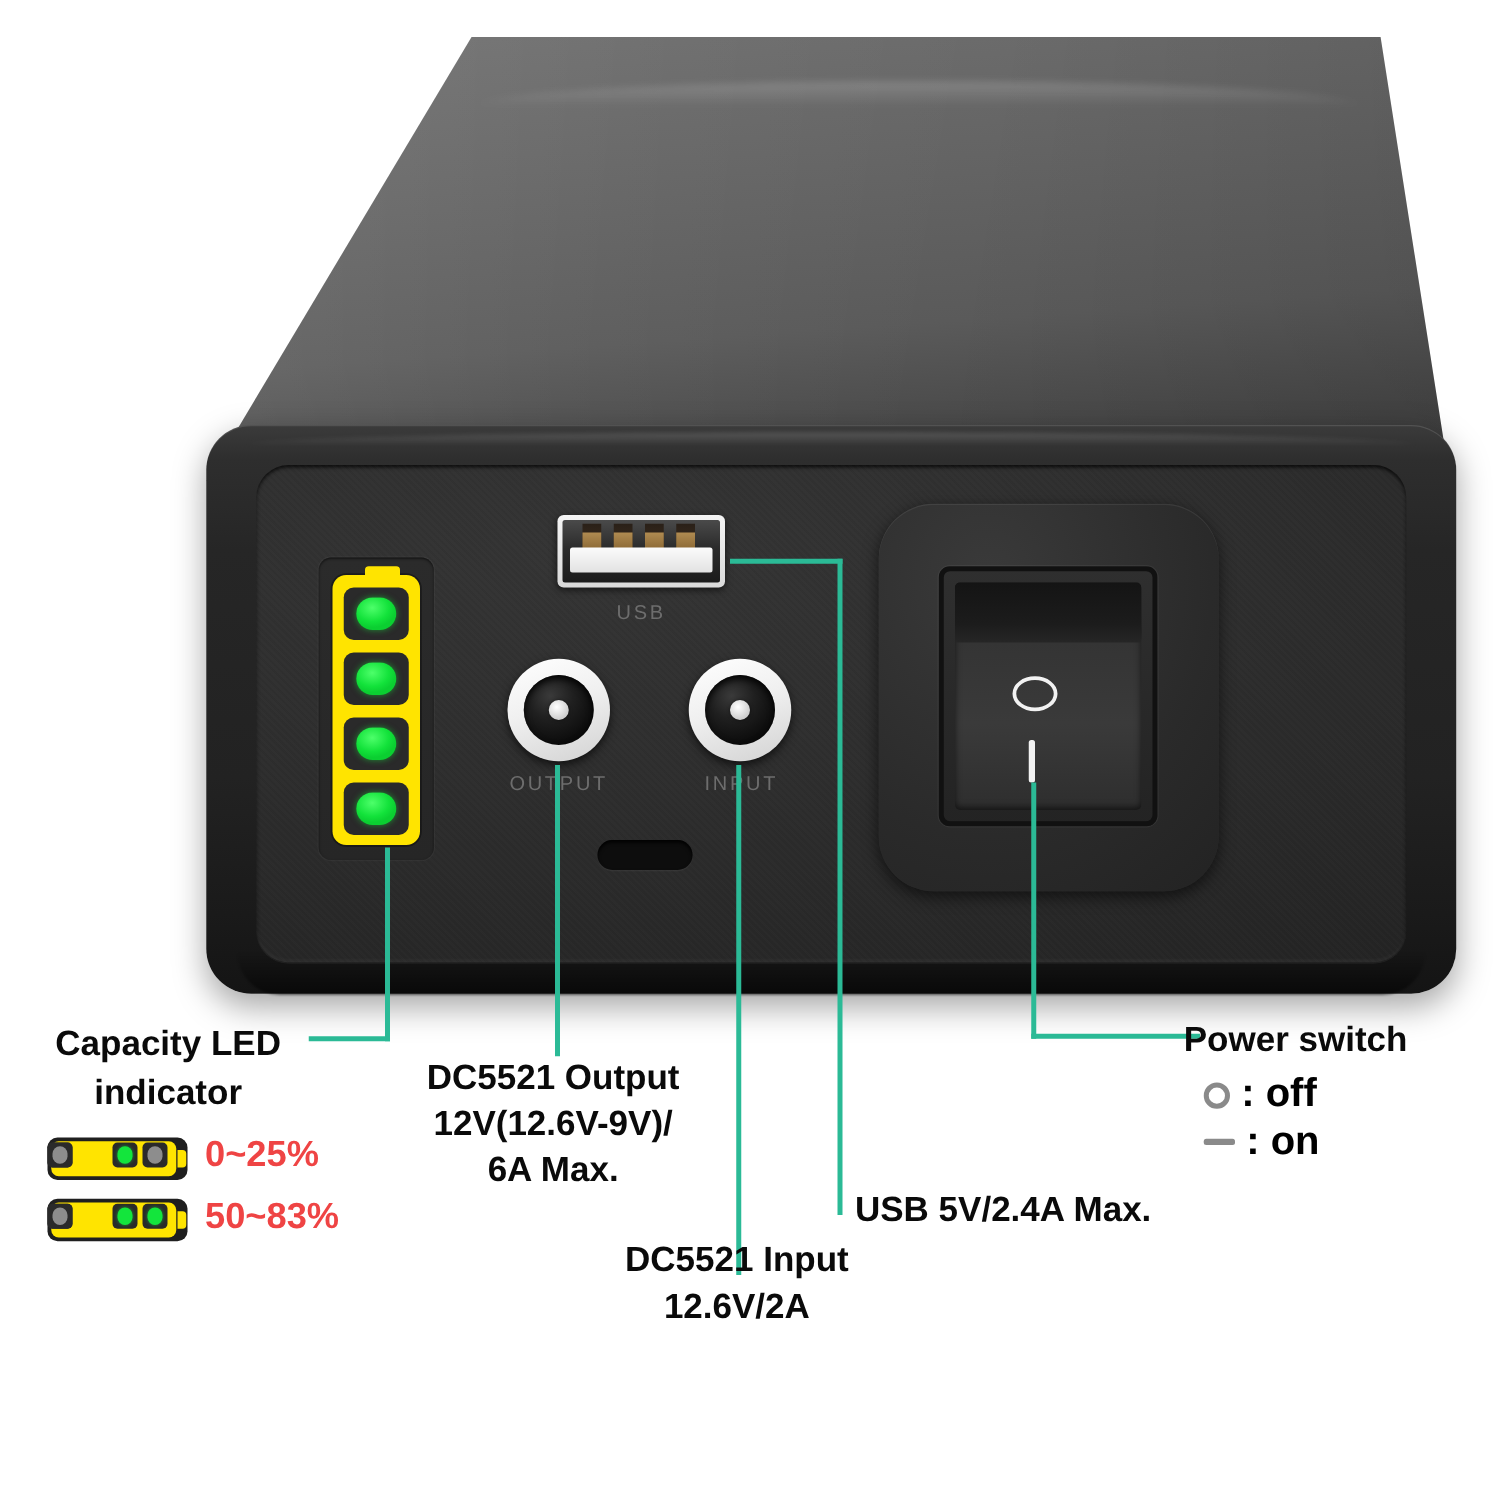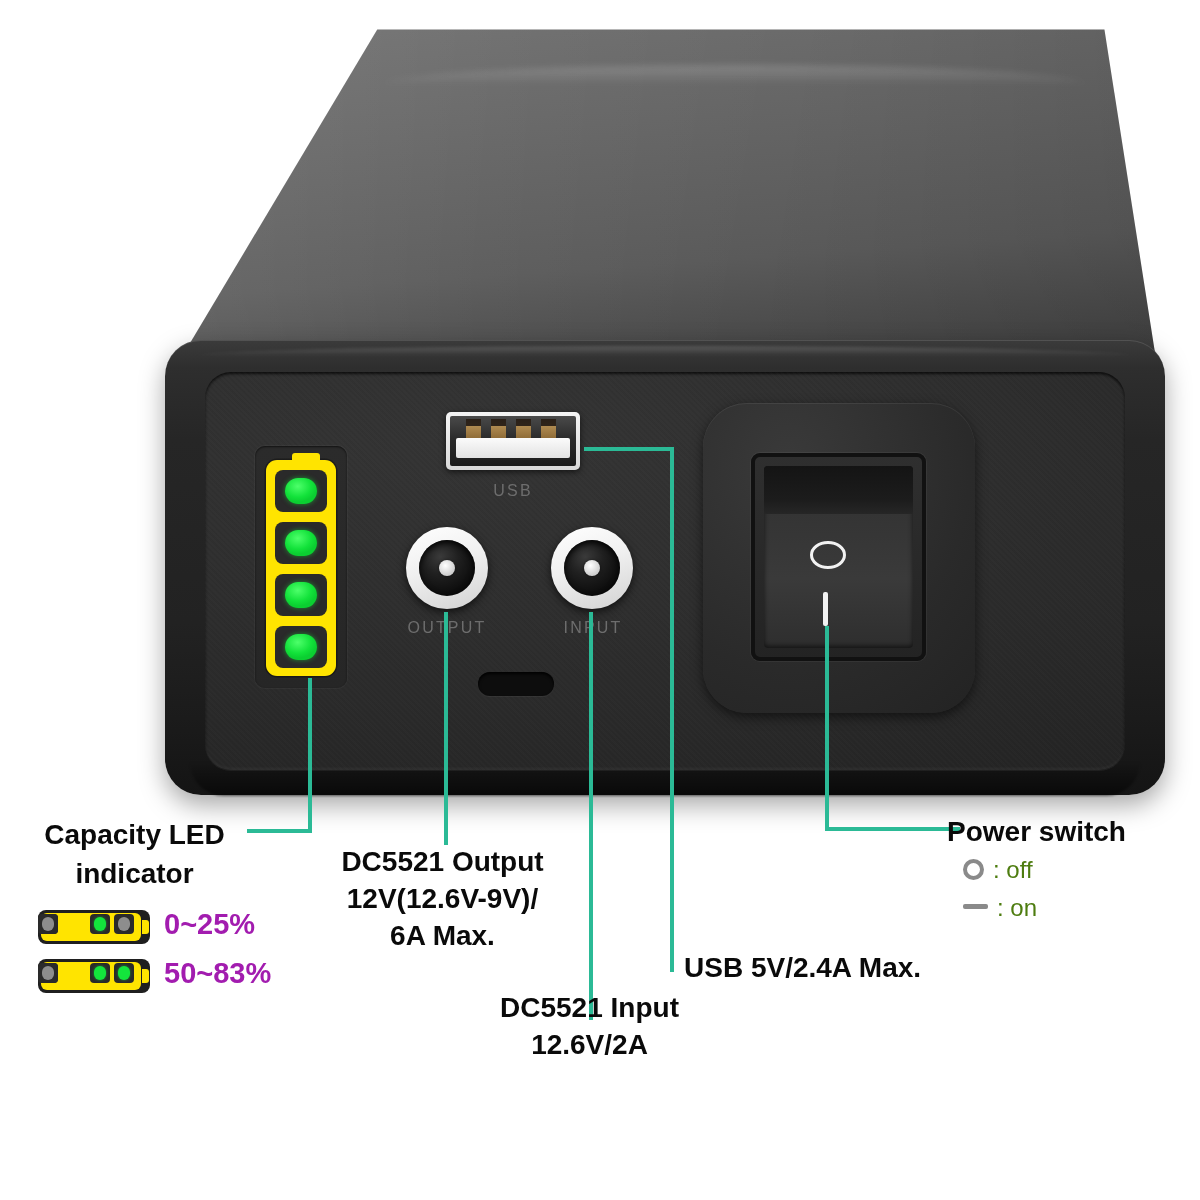--- a/index.html
+++ b/index.html
@@ -229,27 +229,27 @@
   .batt-sm .c:nth-of-type(1){left:4px;}
   .batt-sm .c:nth-of-type(2){left:28px;}
   .batt-sm .c:nth-of-type(3){left:52px;}
   .batt-sm .c:nth-of-type(4){left:76px;}
   .batt-sm .c i{
     position:absolute;left:4px;top:3px;width:12px;height:14px;border-radius:6px;display:block;
   }
   .batt-sm .c i.on{background:#13e53c;box-shadow:0 0 3px rgba(20,230,60,.6);}
   .batt-sm .c i.off{background:#8d8d8d;}
   .lrange{
-    position:absolute;left:126px;top:-2px;color:#a21caf;font-weight:bold;font-size:29px;
+    position:absolute;left:126px;top:-2px;color:#ef4444;font-weight:bold;font-size:29px;
     font-family:"Liberation Sans",sans-serif;white-space:nowrap;
   }
 
   
   .swlegend{position:absolute;left:963px;top:856px;}
-  .swl-row{position:relative;height:38px;color:#4d7c0f;font-weight:normal;font-size:24px;
+  .swl-row{position:relative;height:38px;color:#000000;font-weight:bold;font-size:32px;
     font-family:"Liberation Sans",sans-serif;white-space:nowrap;}
   .glyph-o{
     display:inline-block;width:21px;height:21px;border:4px solid #8a8a8a;border-radius:50%;
     vertical-align:-2px;margin-right:9px;box-sizing:border-box;
   }
   .glyph-dash{
     display:inline-block;width:25px;height:5px;background:#8a8a8a;border-radius:2px;
     vertical-align:7px;margin-right:9px;
   }
 </style>

